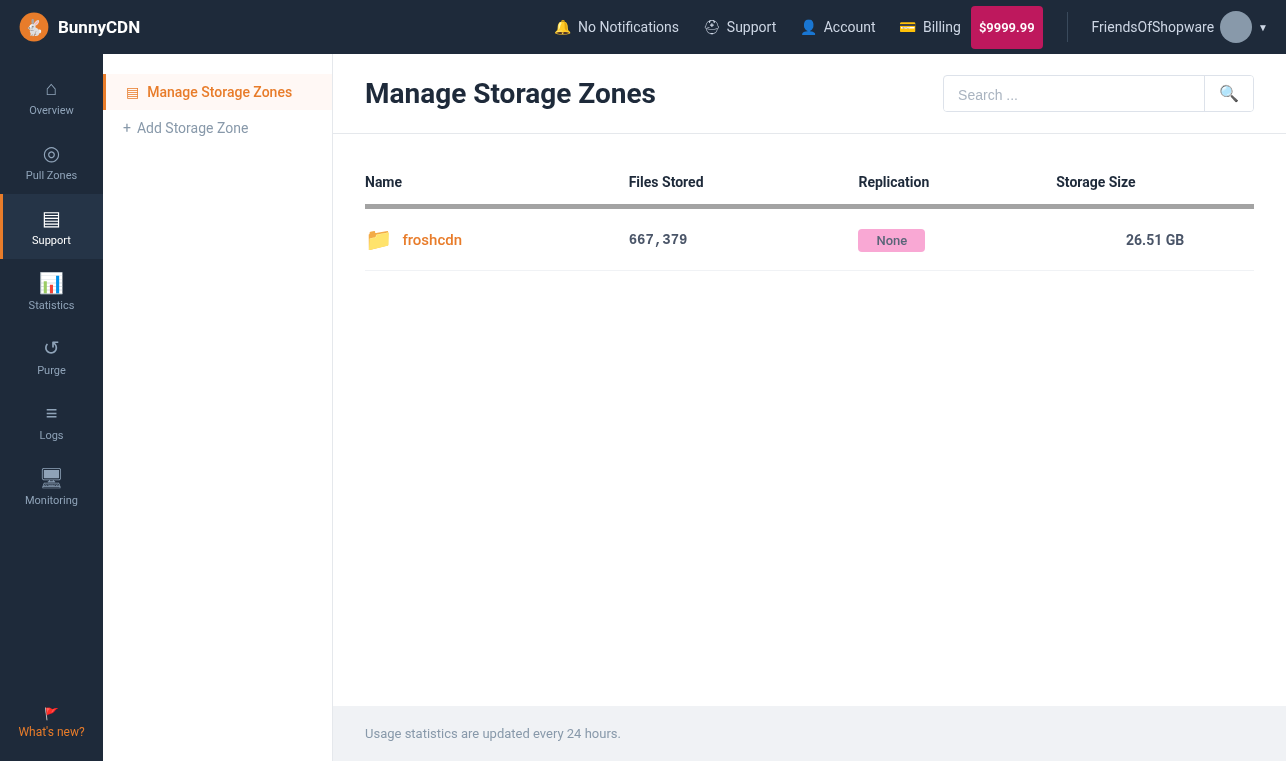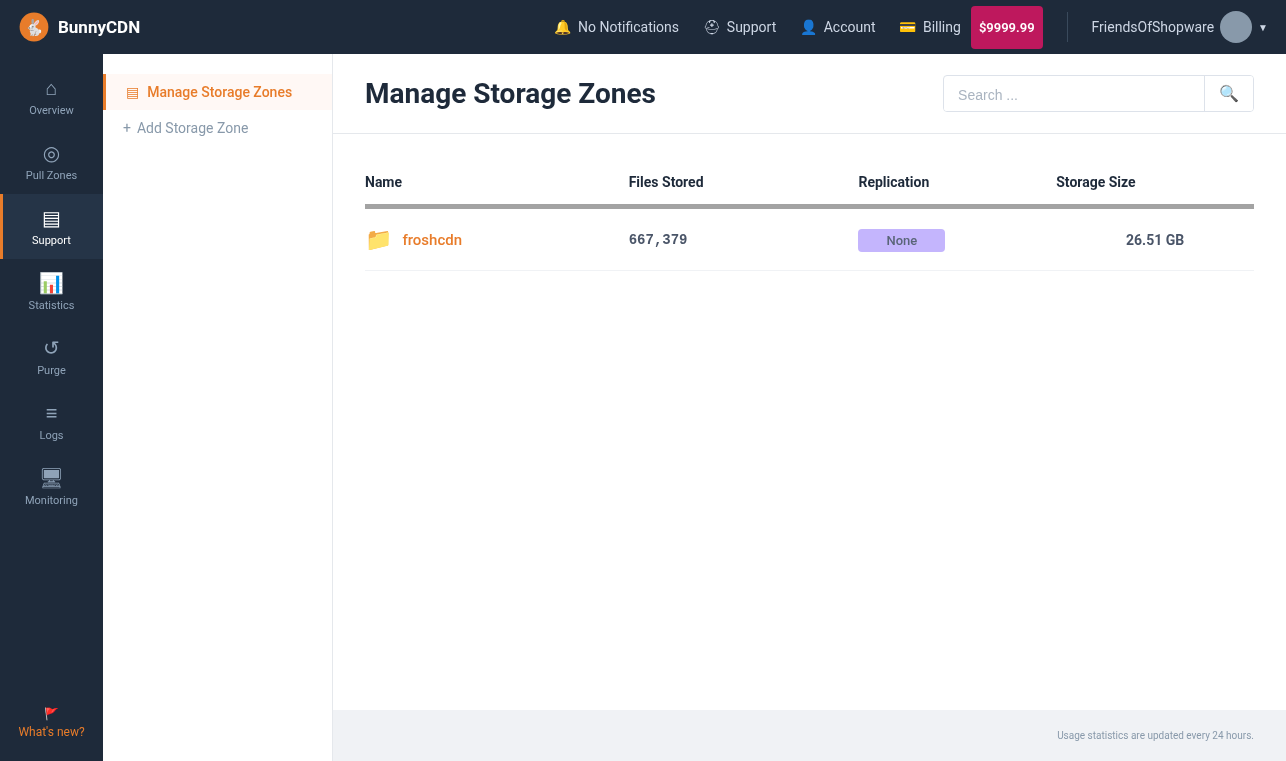--- a/index.html
+++ b/index.html
@@ -54,27 +54,27 @@
     .main-content { flex: 1; padding: 30px 32px 0 32px; background: #fff; }
     .table-header { display: flex; align-items: center; padding: 10px 0 14px 0; border-bottom: 5px solid #a3a3a3; }
     .col-name { flex: 2; font-size: 14px; font-weight: 700; color: #1e2a3a; }
     .col-files { flex: 1.5; font-size: 14px; font-weight: 700; color: #1e2a3a; }
     .col-replication { flex: 1.5; font-size: 14px; font-weight: 700; color: #1e2a3a; margin-left: 32px; }
     .col-size { flex: 1.5; font-size: 14px; font-weight: 700; color: #1e2a3a; text-align: left; }
     .table-row { display: flex; align-items: center; padding: 18px 0; border-bottom: 1px solid #f0f2f5; }
     .storage-name { display: flex; align-items: center; gap: 10px; }
     .folder-icon { font-size: 22px; color: #e87c2a; }
     .storage-link { color: #e87c2a; font-size: 15px; font-weight: 500; text-decoration: none; cursor: pointer; }
-    .replication-badge { background: #c4b5fd; color: #5a6578; font-size: 13px; border-radius: 4px; padding: 4px 28px; font-weight: 500; }
+    .replication-badge { background: #f9a8d4; color: #5a6578; font-size: 13px; border-radius: 4px; padding: 4px 18px; font-weight: 500; }
     .files-count { font-size: 14px; color: #4a5568; font-family: Liberation Mono, monospace; }
     .storage-size { font-size: 14px; color: #4a5568; text-align: center; }
 
     
     .main-footer { background: #f0f2f5; padding: 20px 32px; }
-    .footer-note { font-size: 10px; color: #8899aa; text-align: right; }
+    .footer-note { font-size: 13px; color: #8899aa; text-align: left; }
   </style>
 </head>
 <body>
 
 <nav class="topnav">
   <a class="topnav-logo" href="#">
     <svg class="logo-icon" viewBox="0 0 40 40" xmlns="http://www.w3.org/2000/svg">
       <ellipse cx="20" cy="20" rx="18" ry="18" fill="#e87c2a"></ellipse>
       <text x="20" y="27" text-anchor="middle" font-size="20" fill="#fff" font-family="serif">🐇</text>
     </svg>

